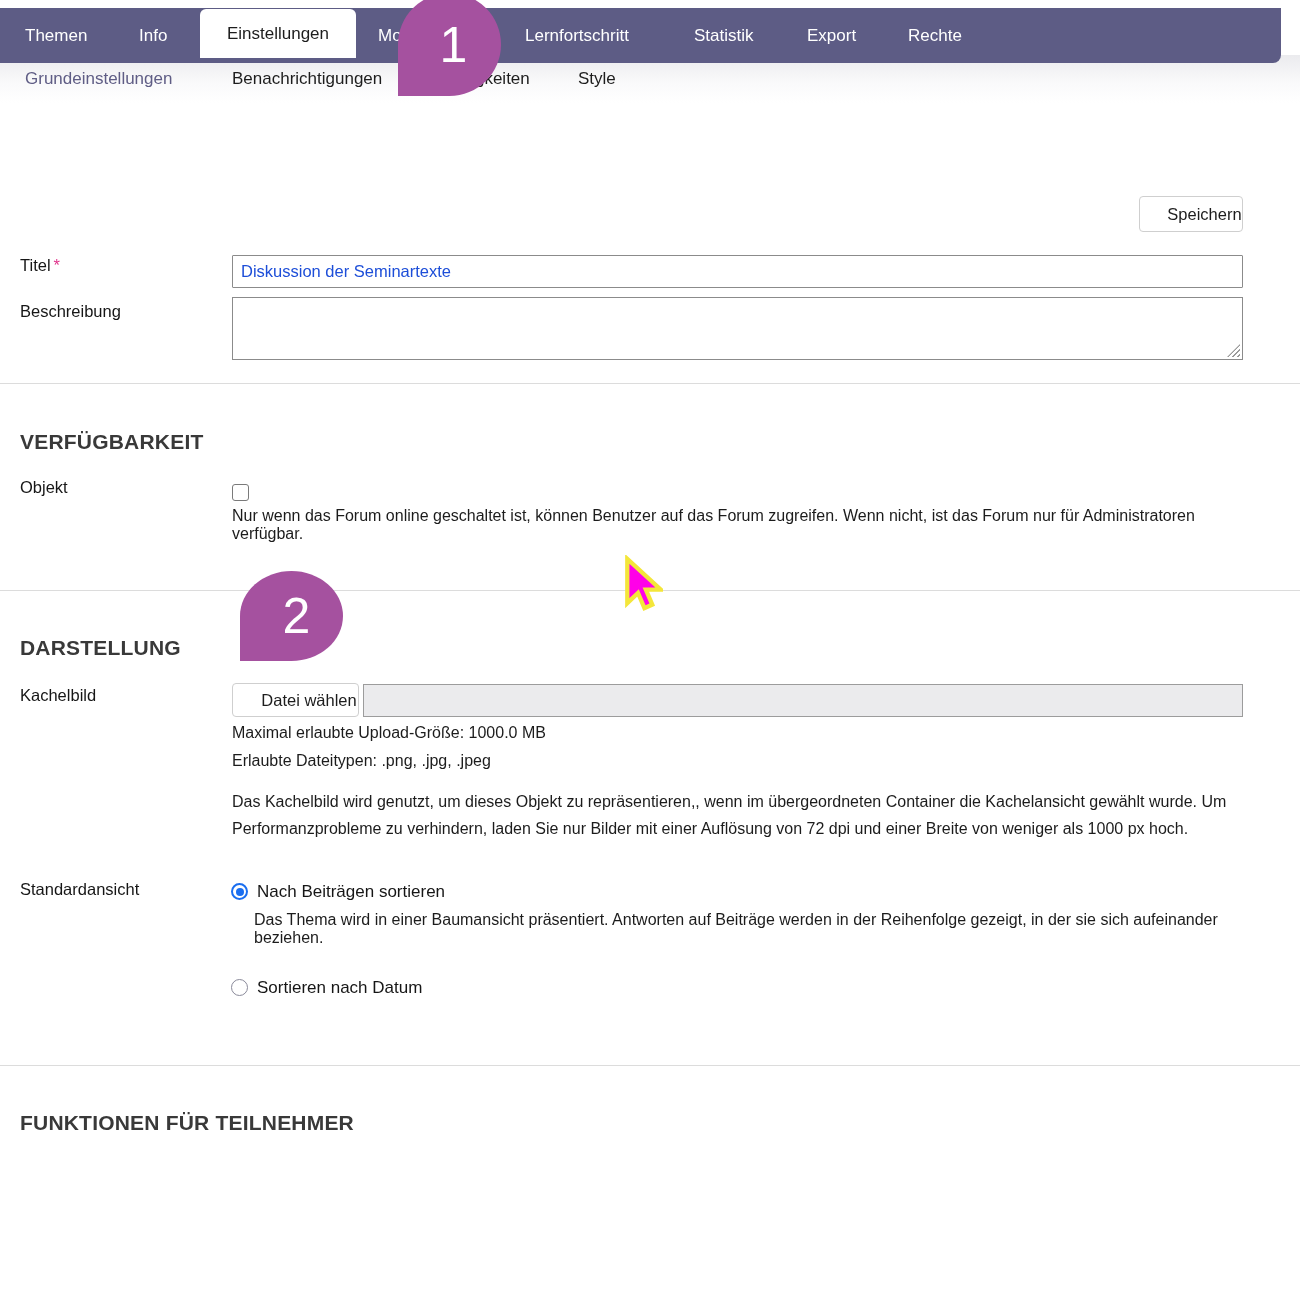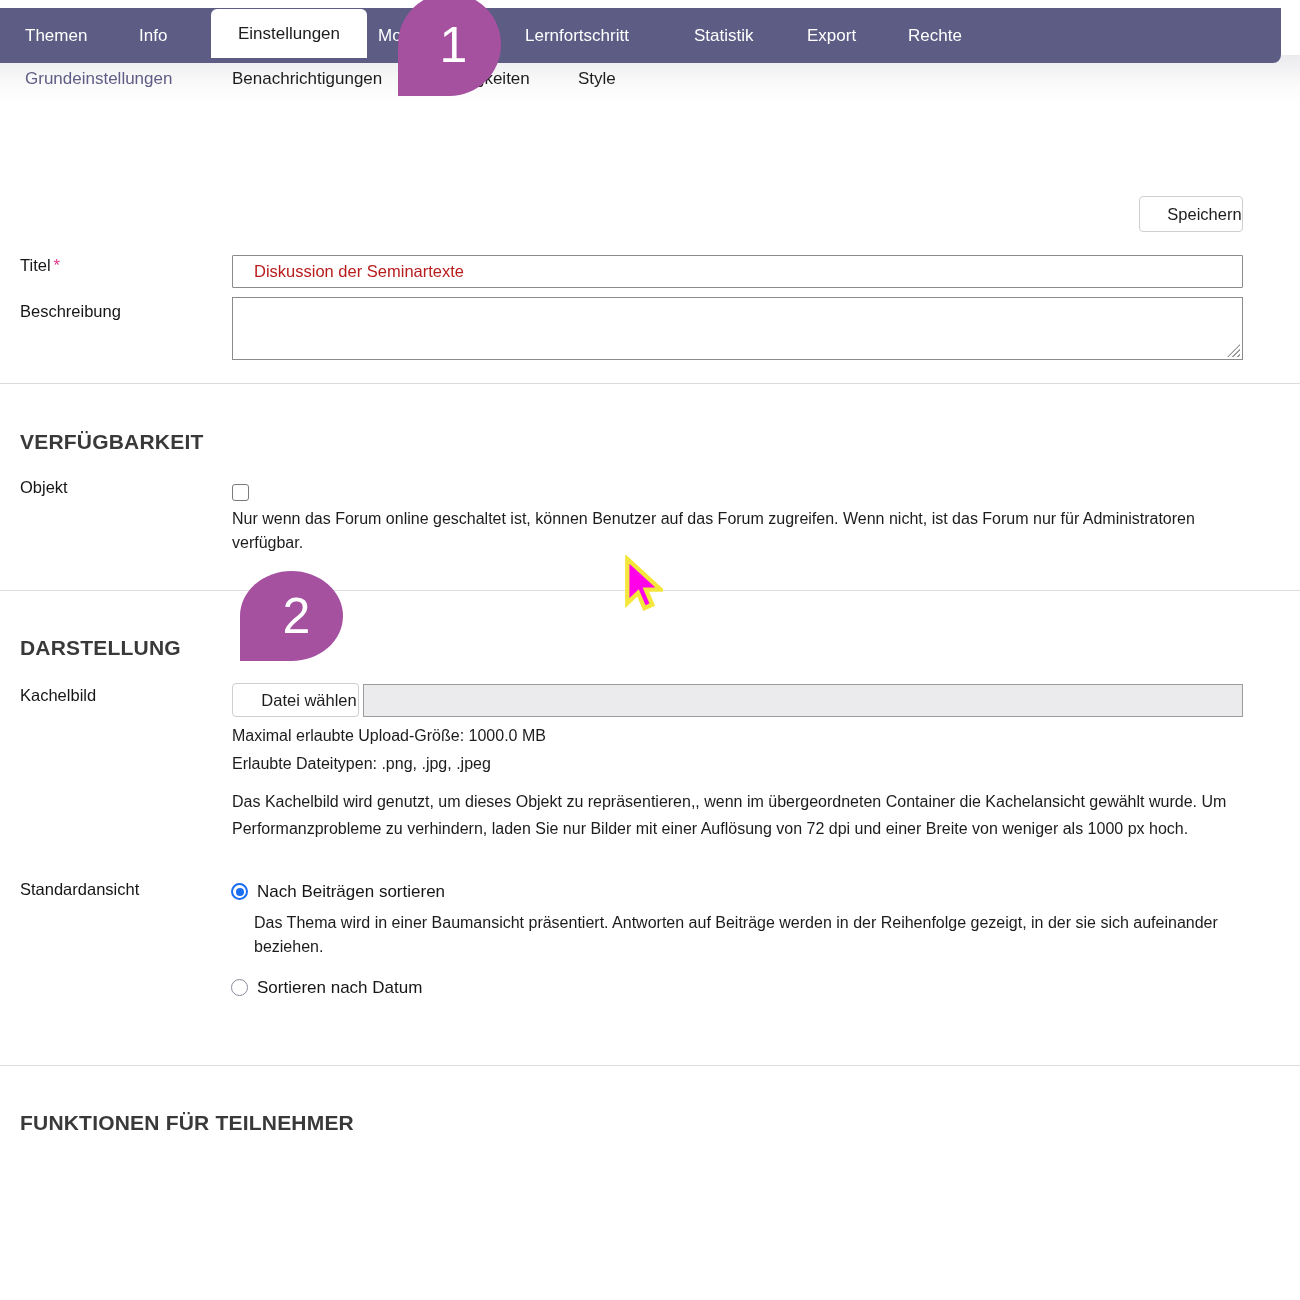--- a/index.html
+++ b/index.html
@@ -8,21 +8,21 @@
   .page { position:relative; width:1300px; height:1300px; background:#fff; overflow:hidden; }
 
   
   .navbar { position:absolute; top:8px; left:0; width:1281px; height:55px;
             background:#5d5c85; border-radius:0 0 8px 0; z-index:2; }
   .nav-tab { position:absolute; top:0; height:55px; line-height:55px;
              color:#fff; font-size:17px; cursor:pointer; white-space:nowrap; }
   .nav-tab-active { position:absolute; top:9px; left:200px; width:156px; height:49px;
                     background:#fff; border-radius:6px 6px 0 0; color:#1d1d1d;
                     font-size:17px; display:flex; align-items:center; justify-content:center;
-                    z-index:3;margin-left:11px; }
+                    z-index:3; }
   .header-fade { position:absolute; top:55px; left:0; width:1300px; height:48px;
                  background:linear-gradient(180deg,#ebebee 0%, #fafafb 60%, #ffffff 100%); }
   .subnav-item { position:absolute; top:57px; height:44px; line-height:44px;
                  font-size:17px; color:#1d1d1d; cursor:pointer; white-space:nowrap; z-index:2;}
   .subnav-item.active { color:#5f5d85; }
 
   
   .callout { position:absolute; background:#a5519f; color:#fff;
              border-radius:50% 50% 50% 0; display:flex; align-items:center;
              justify-content:center; font-size:50px; z-index:30; }
@@ -35,33 +35,33 @@
   .divider { position:absolute; left:0; width:1300px; height:0; border-top:1px solid #dcdcdc; }
 
   .field-label { position:absolute; left:20px; font-size:16.5px; color:#161616; }
   .req { color:#e0338b; margin-left:3px; }
 
   .btn { position:absolute; background:#fff; border:1px solid #cfcfcf; border-radius:4px;
          font-size:16.5px; color:#1d1d1d; display:flex; align-items:center;
          justify-content:center; cursor:pointer; font-family:"Liberation Sans",sans-serif;padding-left:27px; }
 
   .text-input { position:absolute; border:1px solid #8b8b8b; border-radius:1px;
-                font-size:16.5px; color:#b91c1c; padding:0 21px;
+                font-size:16.5px; color:#1d4ed8; padding:0 8px;
                 font-family:"Liberation Sans",sans-serif; background:#fff; }
   .textarea-wrap { position:absolute; border:1px solid #8b8b8b; background:#fff; }
   .textarea-wrap textarea { width:100%; height:100%; border:none; resize:none; outline:none;
                             font-family:"Liberation Sans",sans-serif; font-size:16px; padding:6px 10px; }
   .resize-handle { position:absolute; right:2px; bottom:2px; width:13px; height:13px;
                    background:repeating-linear-gradient(135deg, transparent 0 2px, #9a9a9a 2px 3.5px);
                    clip-path:polygon(100% 0, 0 100%, 100% 100%); }
 
   .checkbox { position:absolute; width:17px; height:17px; border:1.5px solid #7a7a7a;
               border-radius:3px; background:#fff; cursor:pointer; }
 
-  .help-text { position:absolute; font-size:16px; color:#1c1c1c; line-height:24px; }
+  .help-text { position:absolute; font-size:16px; color:#1c1c1c; line-height:18px; }
 
   .file-field { position:absolute; background:#ebebed; border:1px solid #9c9c9c; }
 
   .radio { position:absolute; width:17px; height:17px; border-radius:50%; cursor:pointer; }
   .radio.unselected { border:1.5px solid #8a8a9a; background:#fff; }
   .radio.selected { border:2px solid #1a6ef0; background:#fff; }
   .radio.selected::after { content:""; position:absolute; left:2.5px; top:2.5px;
                            width:8px; height:8px; border-radius:50%; background:#1a6ef0; }
   .radio-label { position:absolute; font-size:17px; color:#161616; cursor:pointer; }
 

